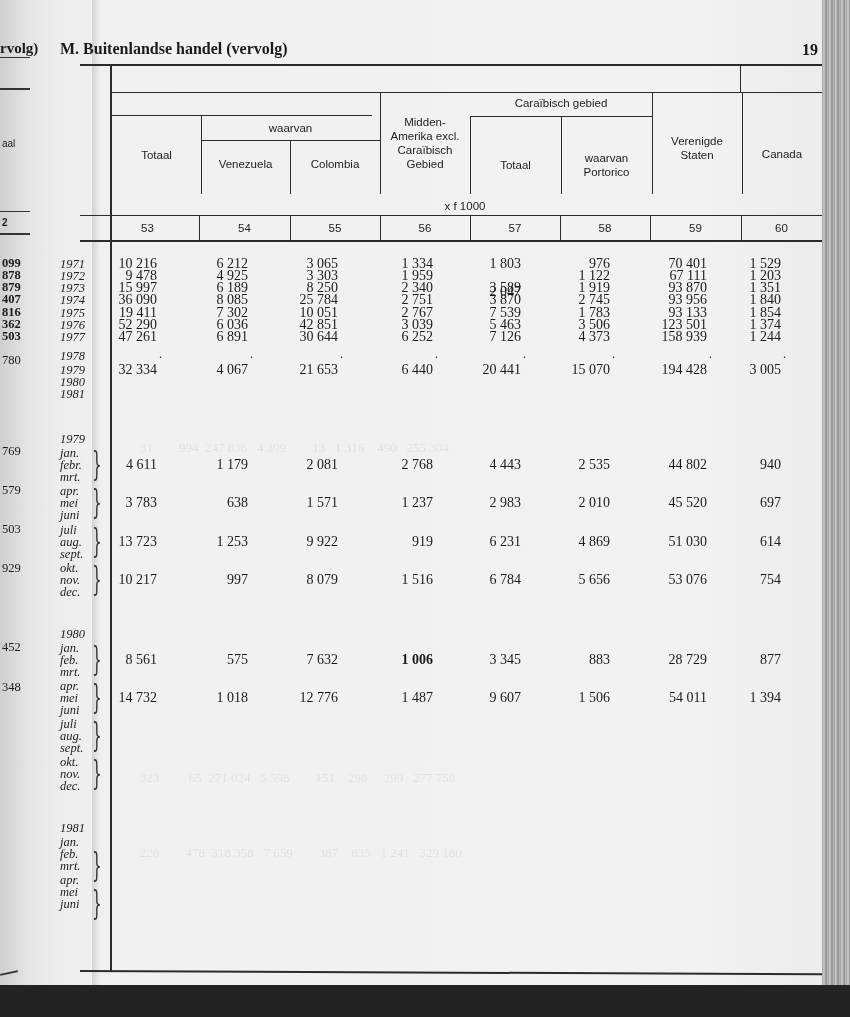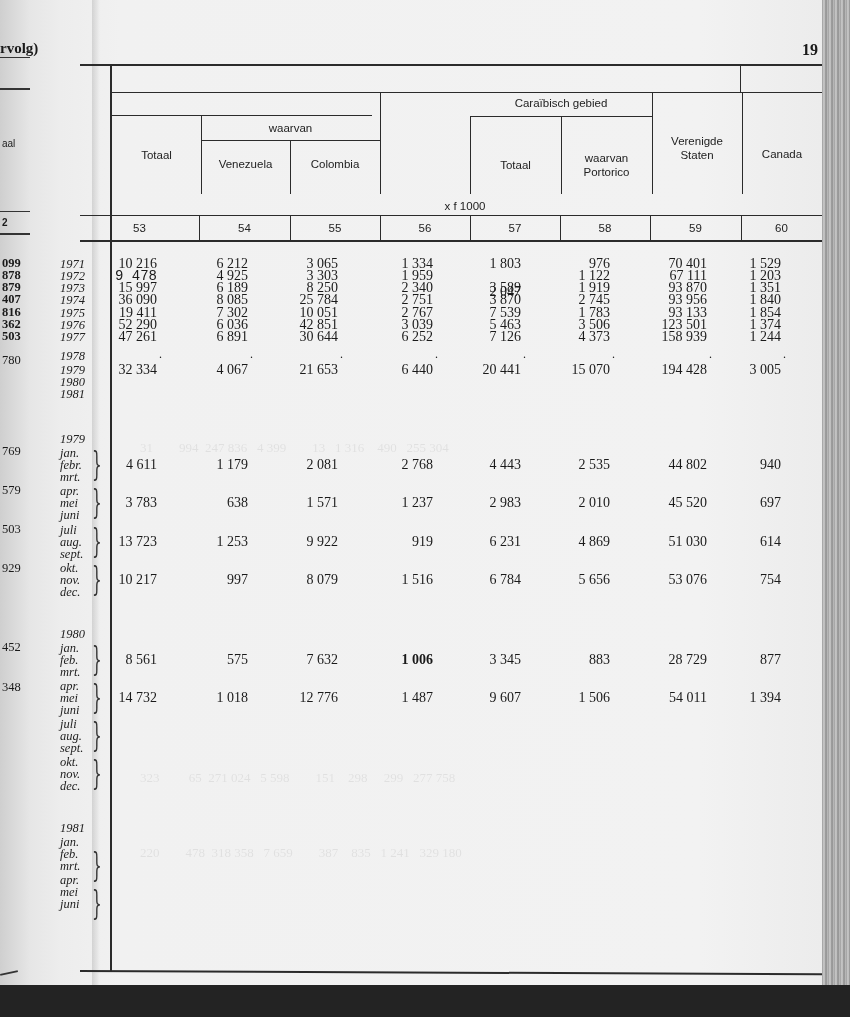--- a/index.html
+++ b/index.html
@@ -77,20 +77,21 @@
     <div class="prev-num light" style="top:640px;">452</div>
     <div class="prev-num light" style="top:680px;">348</div>
     <div class="prev-rule" style="top:972px;width:18px;transform:rotate(-12deg);"></div>
   </div>
   <div class="gutter-shadow"></div>
 
   <div class="ghost" style="left:140px;top:440px;">31&nbsp;&nbsp;&nbsp;&nbsp;&nbsp;&nbsp;&nbsp;&nbsp;994&nbsp;&nbsp;247 836&nbsp;&nbsp;&nbsp;4 399&nbsp;&nbsp;&nbsp;&nbsp;&nbsp;&nbsp;&nbsp;&nbsp;13&nbsp;&nbsp;&nbsp;1 316&nbsp;&nbsp;&nbsp;&nbsp;490&nbsp;&nbsp;&nbsp;255 304</div>
   <div class="ghost" style="left:140px;top:770px;">323&nbsp;&nbsp;&nbsp;&nbsp;&nbsp;&nbsp;&nbsp;&nbsp;&nbsp;65&nbsp;&nbsp;271 024&nbsp;&nbsp;&nbsp;5 598&nbsp;&nbsp;&nbsp;&nbsp;&nbsp;&nbsp;&nbsp;&nbsp;151&nbsp;&nbsp;&nbsp;&nbsp;298&nbsp;&nbsp;&nbsp;&nbsp;&nbsp;299&nbsp;&nbsp;&nbsp;277 758</div>
   <div class="ghost" style="left:140px;top:845px;">220&nbsp;&nbsp;&nbsp;&nbsp;&nbsp;&nbsp;&nbsp;&nbsp;478&nbsp;&nbsp;318 358&nbsp;&nbsp;&nbsp;7 659&nbsp;&nbsp;&nbsp;&nbsp;&nbsp;&nbsp;&nbsp;&nbsp;387&nbsp;&nbsp;&nbsp;&nbsp;835&nbsp;&nbsp;&nbsp;1 241&nbsp;&nbsp;&nbsp;329 180</div>
 
+  <div class="title">M. Buitenlandse handel (vervolg)</div>
   <div class="pagenum">19</div>
 
   <div class="rule" style="left:80px;top:64px;width:742px;height:2px;"></div>
   <div class="rule" style="left:110px;top:65px;width:2px;height:907px;"></div>
   <div class="rule" style="left:740px;top:65px;width:1px;height:28px;"></div>
 
   <div class="rule" style="left:112px;top:92px;width:710px;height:1px;"></div>
 
   <div class="rule" style="left:380px;top:93px;width:1px;height:101px;"></div>
   <div class="hdr" style="left:470px;top:96px;width:182px;">Caraïbisch gebied</div>
@@ -103,20 +104,26 @@
   <div class="rule" style="left:470px;top:116px;width:1px;height:78px;"></div>
   <div class="rule" style="left:561px;top:117px;width:1px;height:77px;"></div>
 
   <div class="hdr" style="left:201px;top:121px;width:179px;">waarvan</div>
   <div class="rule" style="left:201px;top:140px;width:179px;height:1px;"></div>
   <div class="rule" style="left:290px;top:141px;width:1px;height:53px;"></div>
 
   <div class="hdr" style="left:112px;top:148px;width:89px;">Totaal</div>
   <div class="hdr" style="left:201px;top:157px;width:89px;">Venezuela</div>
   <div class="hdr" style="left:290px;top:157px;width:90px;">Colombia</div>
+  <div class="hdr" style="left:380px;top:115px;width:90px;">
+    <div>Midden-</div>
+    <div>Amerika excl.</div>
+    <div>Caraïbisch</div>
+    <div>Gebied</div>
+  </div>
   <div class="hdr" style="left:470px;top:158px;width:91px;">Totaal</div>
   <div class="hdr" style="left:561px;top:151px;width:91px;">
     <div>waarvan</div>
     <div>Portorico</div>
   </div>
   <div class="hdr" style="left:652px;top:134px;width:90px;">
     <div>Verenigde</div>
     <div>Staten</div>
   </div>
   <div class="hdr" style="left:742px;top:147px;width:80px;">Canada</div>
@@ -125,21 +132,21 @@
 
   <div class="rule" style="left:80px;top:215px;width:742px;height:1px;"></div>
   <div class="rule" style="left:80px;top:240px;width:742px;height:2px;"></div>
   <div class="rule" style="left:199px;top:216px;width:1px;height:24px;"></div>
   <div class="rule" style="left:290px;top:216px;width:1px;height:24px;"></div>
   <div class="rule" style="left:380px;top:216px;width:1px;height:24px;"></div>
   <div class="rule" style="left:470px;top:216px;width:1px;height:24px;"></div>
   <div class="rule" style="left:560px;top:216px;width:1px;height:24px;"></div>
   <div class="rule" style="left:650px;top:216px;width:1px;height:24px;"></div>
   <div class="rule" style="left:741px;top:216px;width:1px;height:24px;"></div>
-  <div class="hdr" style="left:96px;top:221px;width:87px;">53</div>
+  <div class="hdr" style="left:104px;top:221px;width:87px;">53</div>
   <div class="hdr" style="left:199px;top:221px;width:91px;">54</div>
   <div class="hdr" style="left:290px;top:221px;width:90px;">55</div>
   <div class="hdr" style="left:380px;top:221px;width:90px;">56</div>
   <div class="hdr" style="left:470px;top:221px;width:90px;">57</div>
   <div class="hdr" style="left:560px;top:221px;width:90px;">58</div>
   <div class="hdr" style="left:650px;top:221px;width:91px;">59</div>
   <div class="hdr" style="left:741px;top:221px;width:81px;">60</div>
 
   <div class="stub" style="top:258px;">1971</div>
   <div class="stub" style="top:270px;">1972</div>
@@ -155,21 +162,21 @@
 
   <div id="annual">
       <div class="cell" style="top: 258px; right: 665px;">10 216</div>
       <div class="cell" style="top: 258px; right: 574px;">6 212</div>
       <div class="cell" style="top: 258px; right: 484px;">3 065</div>
       <div class="cell" style="top: 258px; right: 389px;">1 334</div>
       <div class="cell" style="top: 258px; right: 301px;">1 803</div>
       <div class="cell" style="top: 258px; right: 212px;">976</div>
       <div class="cell" style="top: 258px; right: 115px; margin-left: 16px;">70 401</div>
       <div class="cell" style="top: 258px; right: 41px;">1 529</div>
-      <div class="cell" style="top: 270px; right: 665px; font-family: Liberation Mono, monospace;">9 478</div>
+      <div class="cell" style="top: 270px; right: 665px;">9 478</div>
       <div class="cell" style="top: 270px; right: 574px;">4 925</div>
       <div class="cell" style="top: 270px; right: 484px;">3 303</div>
       <div class="cell" style="top: 270px; right: 389px;">1 959</div>
       <div class="cell" style="top: 270px; right: 301px; margin-top: 16px;">2 047</div>
       <div class="cell" style="top: 270px; right: 212px;">1 122</div>
       <div class="cell" style="top: 270px; right: 115px;">67 111</div>
       <div class="cell" style="top: 270px; right: 41px;">1 203</div>
       <div class="cell" style="top: 282px; right: 665px;">15 997</div>
       <div class="cell" style="top: 282px; right: 574px;">6 189</div>
       <div class="cell" style="top: 282px; right: 484px;">8 250</div>

